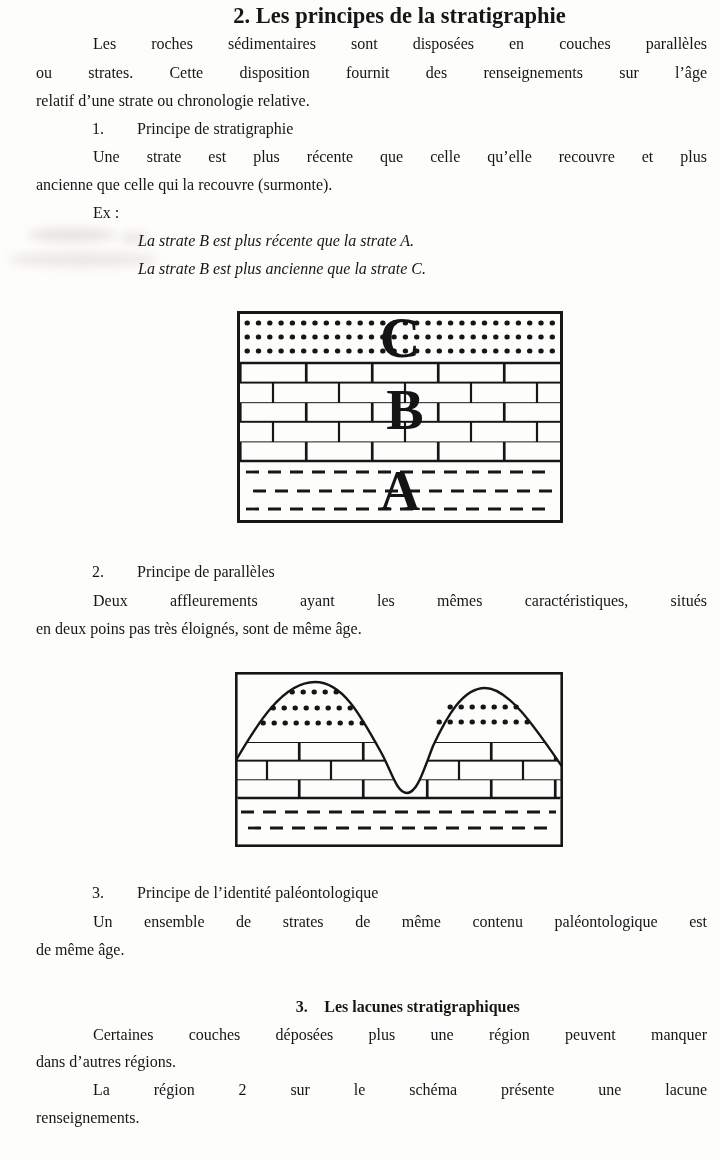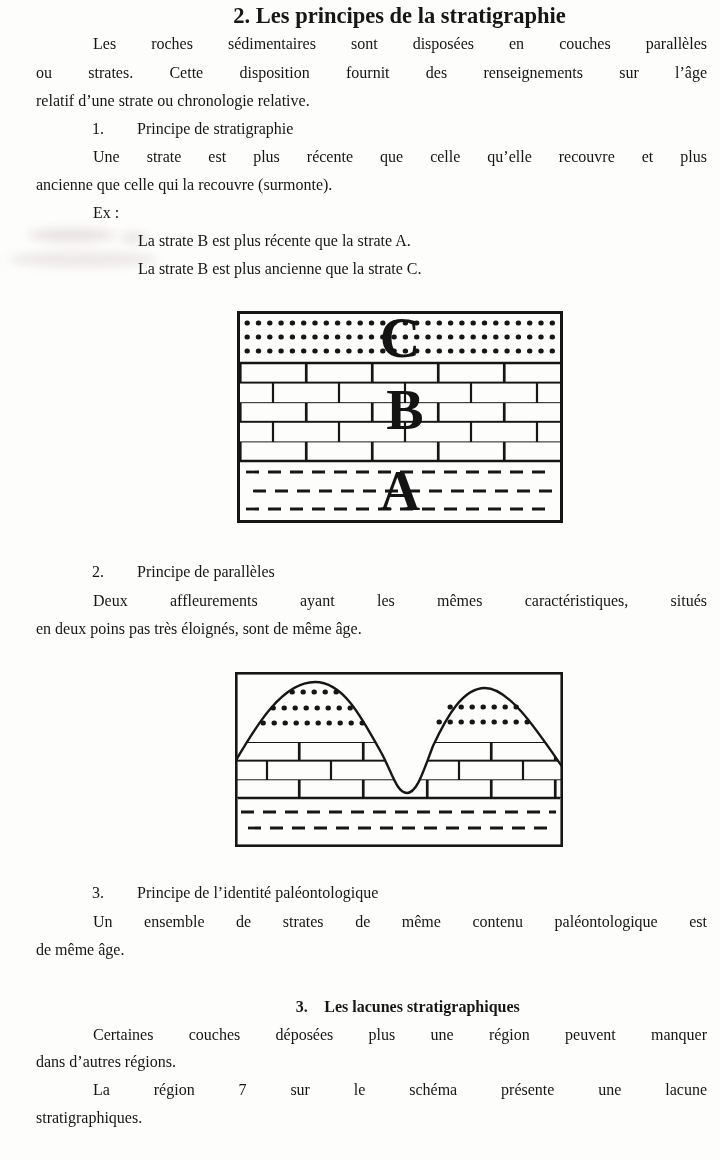--- a/index.html
+++ b/index.html
@@ -12,21 +12,21 @@
   .line{
     position:absolute;left:36px;width:671px;box-sizing:border-box;
     font-size:16px;line-height:28px;white-space:pre-wrap;
   }
   .sp{text-align:justify;text-align-last:justify;}
   .i57{text-indent:57px;}
   .head{padding-left:56px;font-weight:bold;font-size:22.5px;text-align:center;}
   .numline{padding-left:56px;}
   .num{display:inline-block;width:45px;}
   .ex{padding-left:57px;}
-  .exline{padding-left:102px;}
+  .exline{padding-left:102px;font-style:italic;}
   .bold{font-weight:bold;text-align:center;}
   .fig{position:absolute;}
   .fig svg{display:block;}
   .smudge{position:absolute;border-radius:50%;filter:blur(5px);pointer-events:none;}
   svg text.layer-label{
     font-family:"Liberation Serif","DejaVu Serif",serif;
     font-weight:bold;font-size:56px;fill:#141414;
   }
 </style>
 </head>
@@ -120,14 +120,14 @@
   </svg>
 </div>
 
 <div class="line numline" style="top:879px"><span class="num">3.</span><span>Principe de l’identité paléontologique</span></div>
 <div class="line sp i57" style="top:908px">Un ensemble de strates de même contenu paléontologique est</div>
 <div class="line" style="top:936px">de même âge.</div>
 
 <div class="line numline bold" style="top:993px"><span class="num">3.</span><span>Les lacunes stratigraphiques</span></div>
 <div class="line sp i57" style="top:1021px">Certaines couches déposées plus une région peuvent manquer</div>
 <div class="line" style="top:1048px">dans d’autres régions.</div>
-<div class="line sp i57" style="top:1076px">La région 7 sur le schéma présente une lacune</div>
-<div class="line" style="top:1104px">stratigraphiques.</div>
+<div class="line sp i57" style="top:1076px">La région 2 sur le schéma présente une lacune</div>
+<div class="line" style="top:1104px">renseignements.</div>
 
 </body></html>

